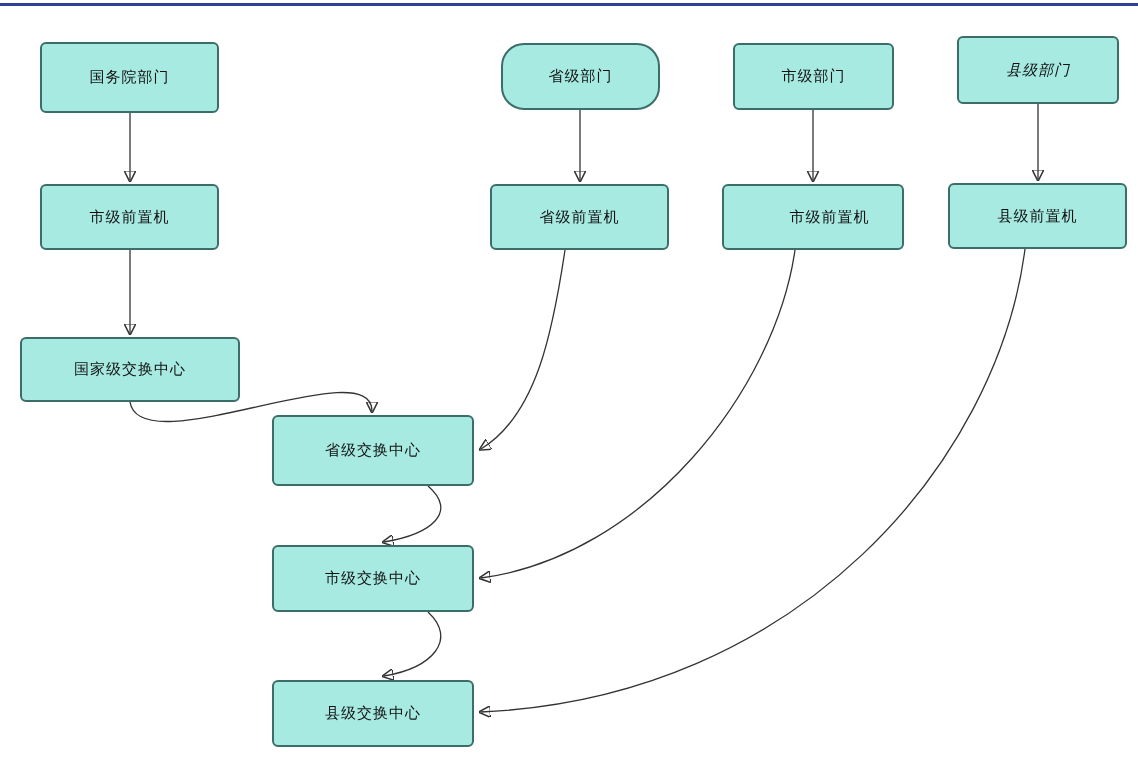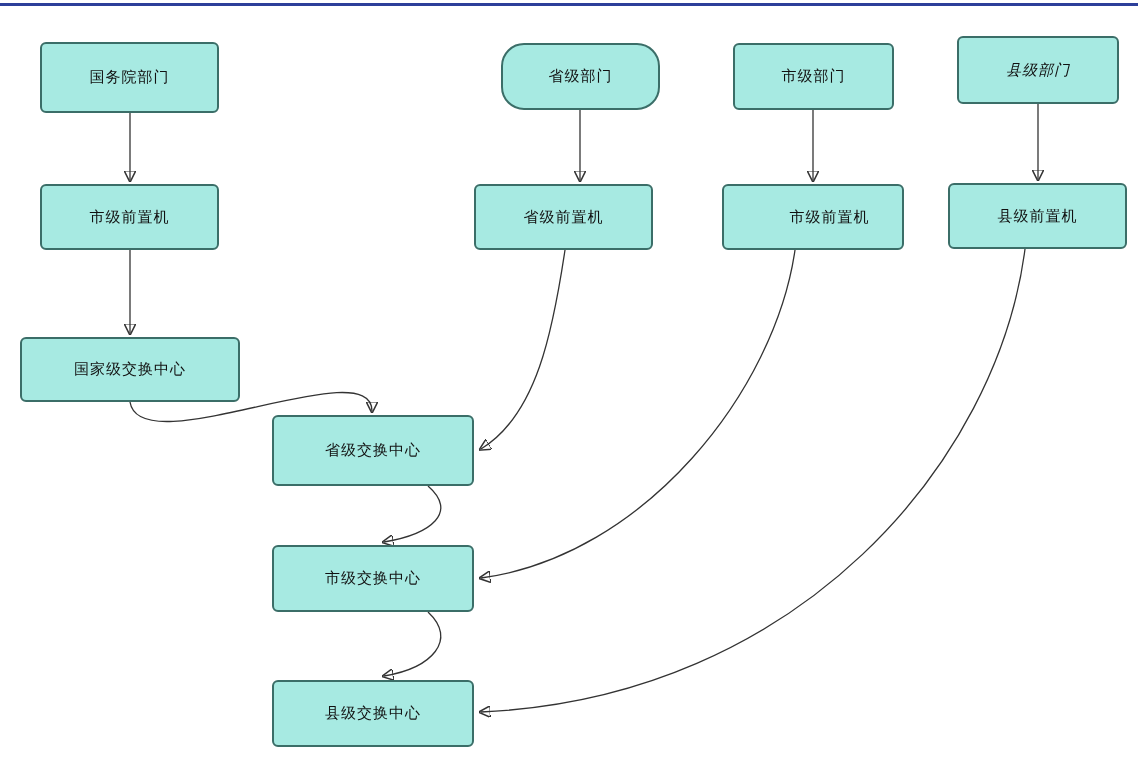--- a/index.html
+++ b/index.html
@@ -38,21 +38,21 @@
     justify-content:center;
     font-size:15px;
     color:#111111;
     letter-spacing:1px;
     cursor:default;
   }
   #n0 {left:40px;  top:42px;  width:179px; height:71px;}
   #n1 {left:40px;  top:184px; width:179px; height:66px;}
   #n2 {left:20px;  top:337px; width:220px; height:65px;}
   #n3 {left:501px; top:43px;  width:159px; height:67px;border-radius:23px;}
-  #n4 {left:474px; top:184px; width:179px; height:66px;}
+  #n4 {left:490px; top:184px; width:179px; height:66px;}
   #n5 {left:733px; top:43px;  width:161px; height:67px;}
   #n6 {left:722px; top:184px; width:182px; height:66px;padding-left:33px;}
   #n7 {left:957px; top:36px;  width:162px; height:68px;font-style:italic;}
   #n8 {left:948px; top:183px; width:179px; height:66px;}
   #n9 {left:272px; top:415px; width:202px; height:71px;}
   #n10{left:272px; top:545px; width:202px; height:67px;}
   #n11{left:272px; top:680px; width:202px; height:67px;}
 </style>
 </head>
 <body>

